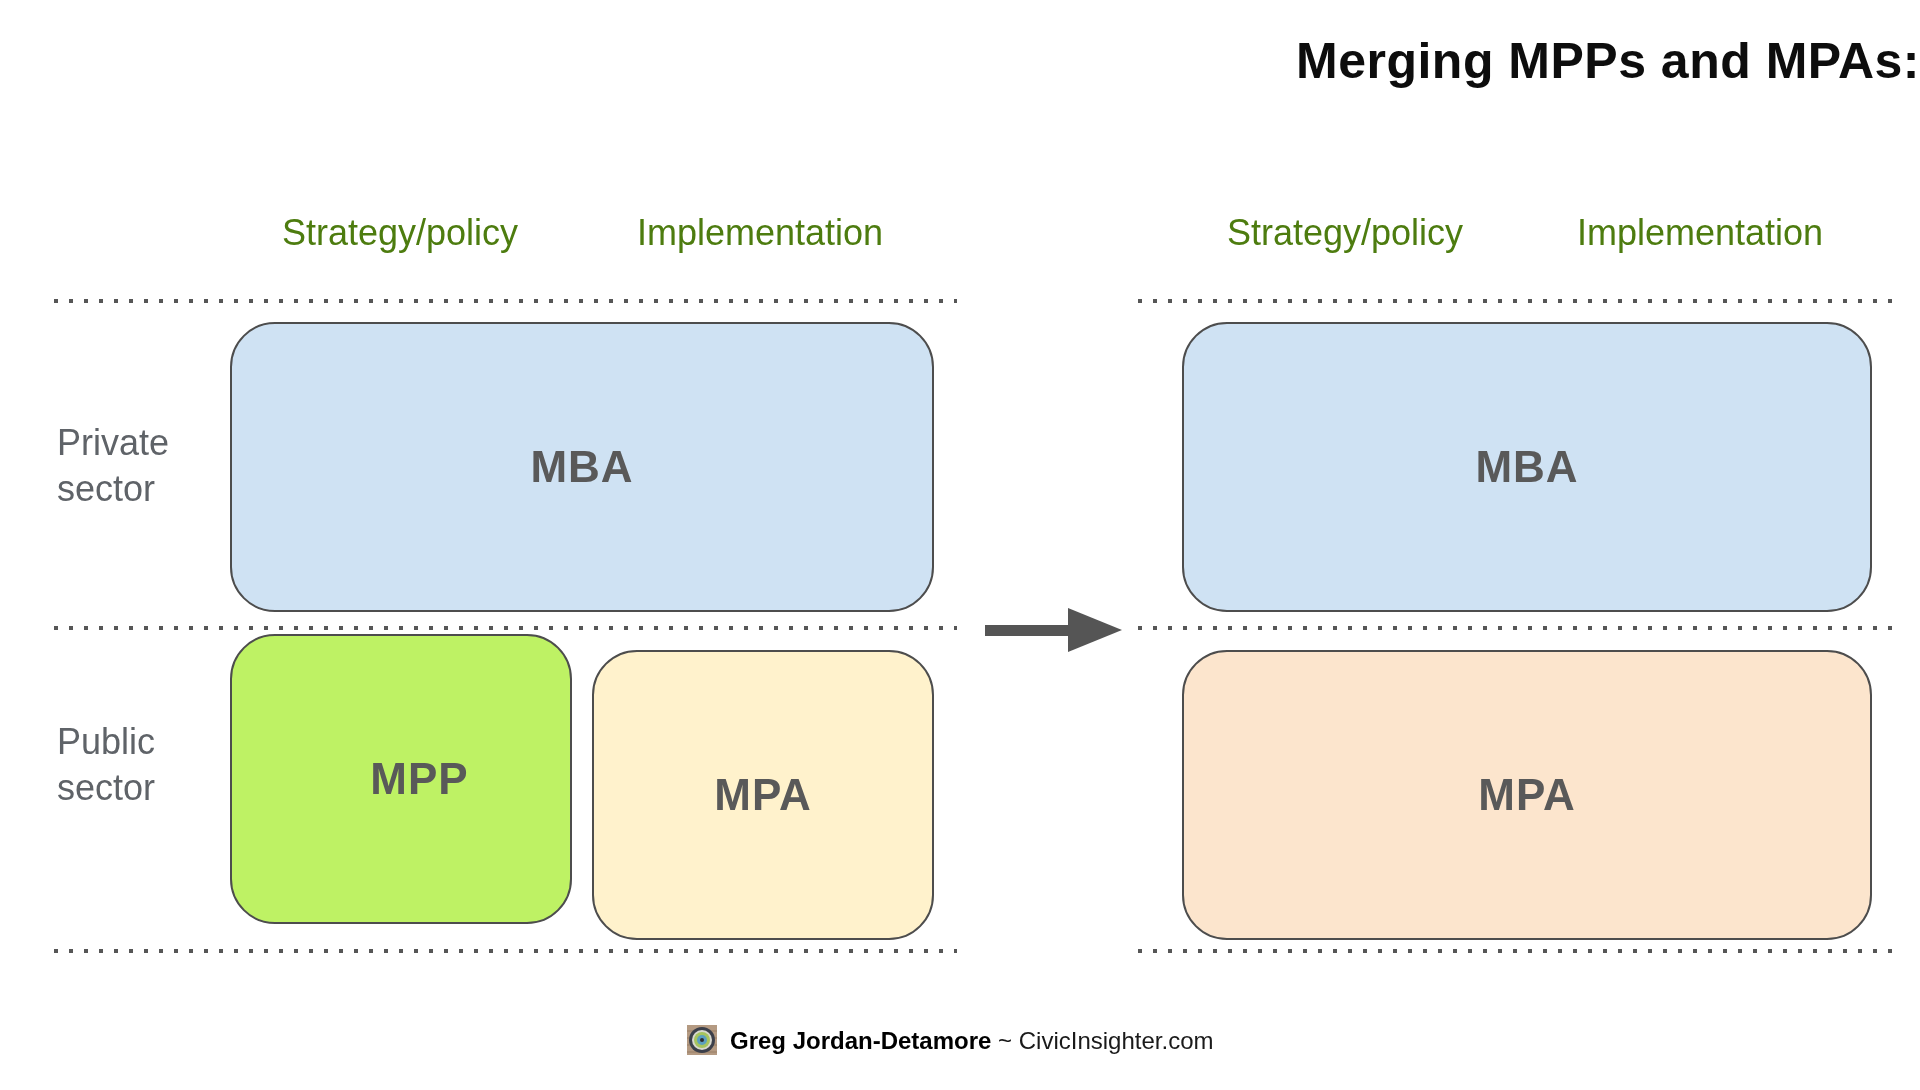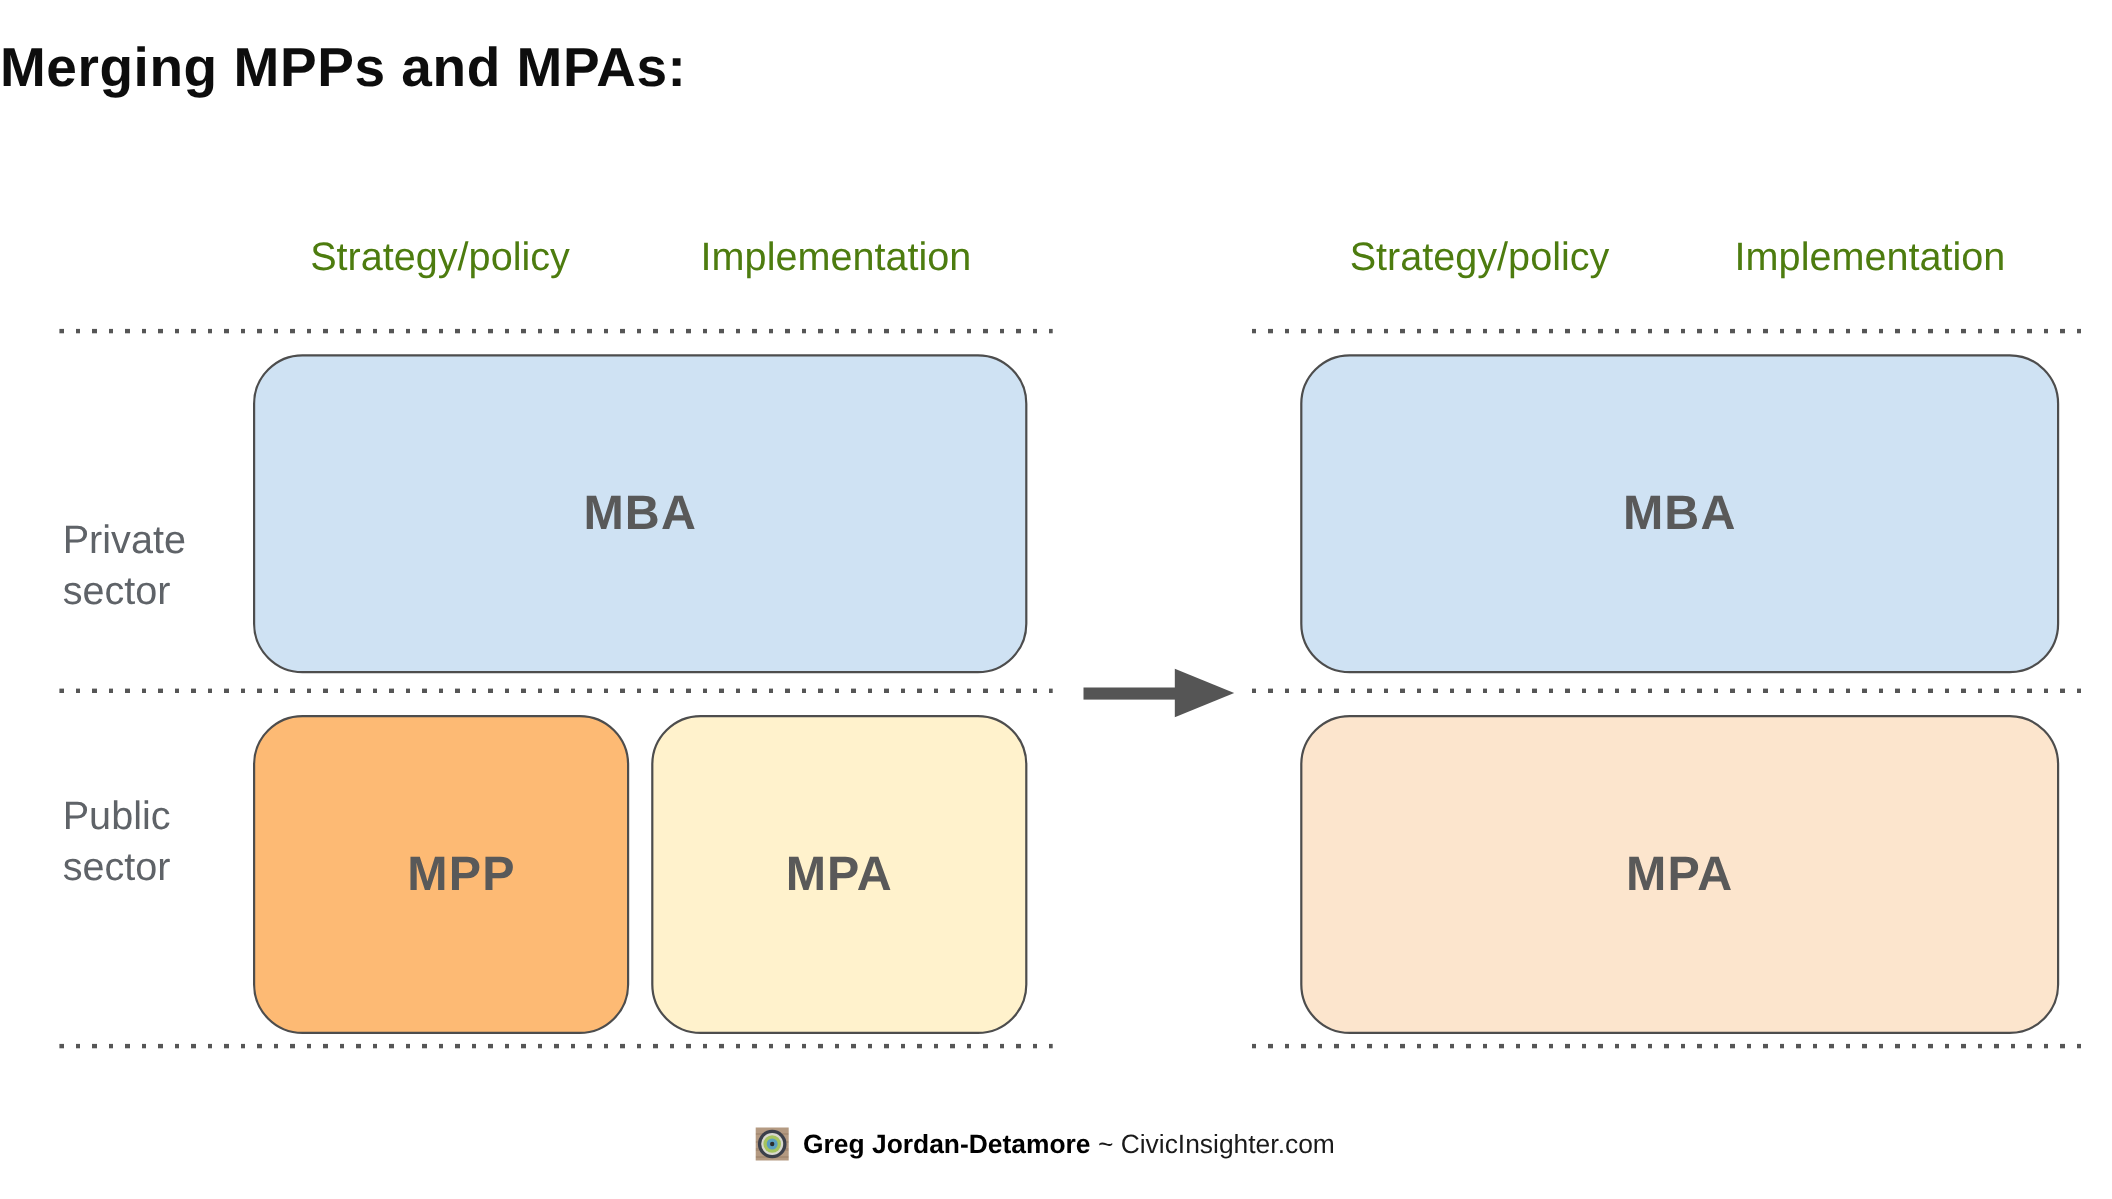--- a/index.html
+++ b/index.html
@@ -3,21 +3,21 @@
 <meta charset="utf-8">
 <style>
   * { margin:0; padding:0; box-sizing:border-box; }
   html,body { background:#ffffff; }
   .canvas {
     position:relative; width:1920px; height:1090px; background:#ffffff;
     font-family:"Liberation Sans", sans-serif; overflow:hidden;
   }
   .title {
     position:absolute; top:30px; left:0; width:1920px;
-    text-align:left; font-weight:800; font-size:50px; line-height:62px;
+    text-align:right; font-weight:800; font-size:50px; line-height:62px;
     color:#0d0d0d; letter-spacing:0.5px;
   }
   .col-header {
     position:absolute; top:212px; transform:translateX(-50%);
     font-size:36px; color:#4d7c0f; white-space:nowrap;
   }
   .dotted {
     position:absolute; height:4px;
     background-image:repeating-linear-gradient(90deg,#565656 0 4px,transparent 4px 15px);
   }
@@ -60,29 +60,29 @@
     <div>Merging MPPs and MPAs:</div>
   </div>
 
   <div class="col-header" style="left:400px;">Strategy/policy</div>
   <div class="col-header" style="left:760px;">Implementation</div>
 
   <div class="dotted" style="left:54px; top:299px; width:903px;"></div>
   <div class="dotted" style="left:54px; top:626px; width:903px;"></div>
   <div class="dotted" style="left:54px; top:949px; width:903px;"></div>
 
-  <div class="row-label" style="top:420px;margin-top:48px;">Private
+  <div class="row-label" style="top:420px;">Private
 sector</div>
   <div class="row-label" style="top:719px;">Public
 sector</div>
 
   <div class="box" style="left: 230px; top: 322px; width: 704px; height: 290px; background-color: rgb(207, 226, 243);">
     <span class="box-label">MBA</span>
   </div>
-  <div class="box" style="left: 230px; top: 650px; width: 342px; height: 290px; background-color: #fdba74; padding-left: 37px;">
+  <div class="box" style="left: 230px; top: 634px; width: 342px; height: 290px; background-color: #bef264; padding-left: 37px;">
     <span class="box-label">MPP</span>
   </div>
   <div class="box" style="left: 592px; top: 650px; width: 342px; height: 290px; background-color: rgb(255, 242, 204);">
     <span class="box-label">MPA</span>
   </div>
 
   <div class="arrow-shaft"></div>
   <div class="arrow-head"></div>
 
   <div class="col-header" style="left:1345px;">Strategy/policy</div>

